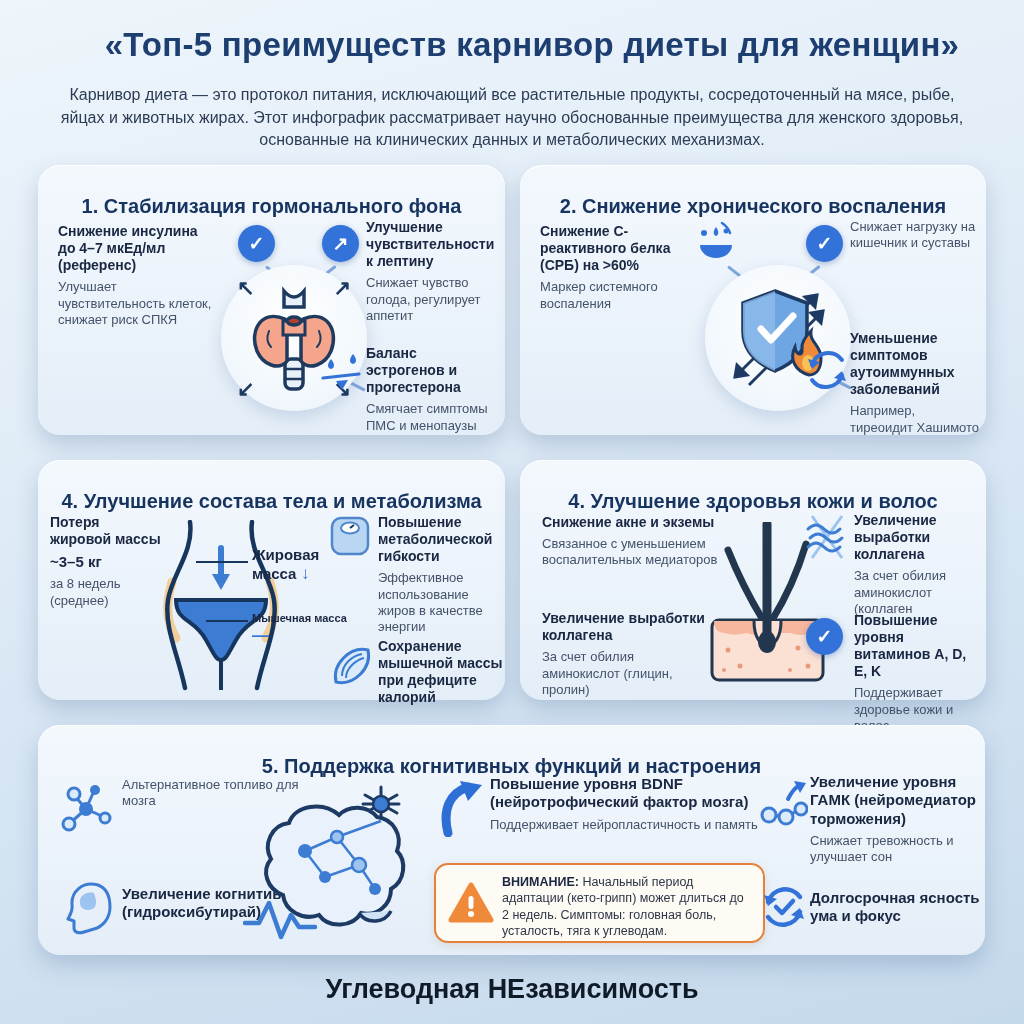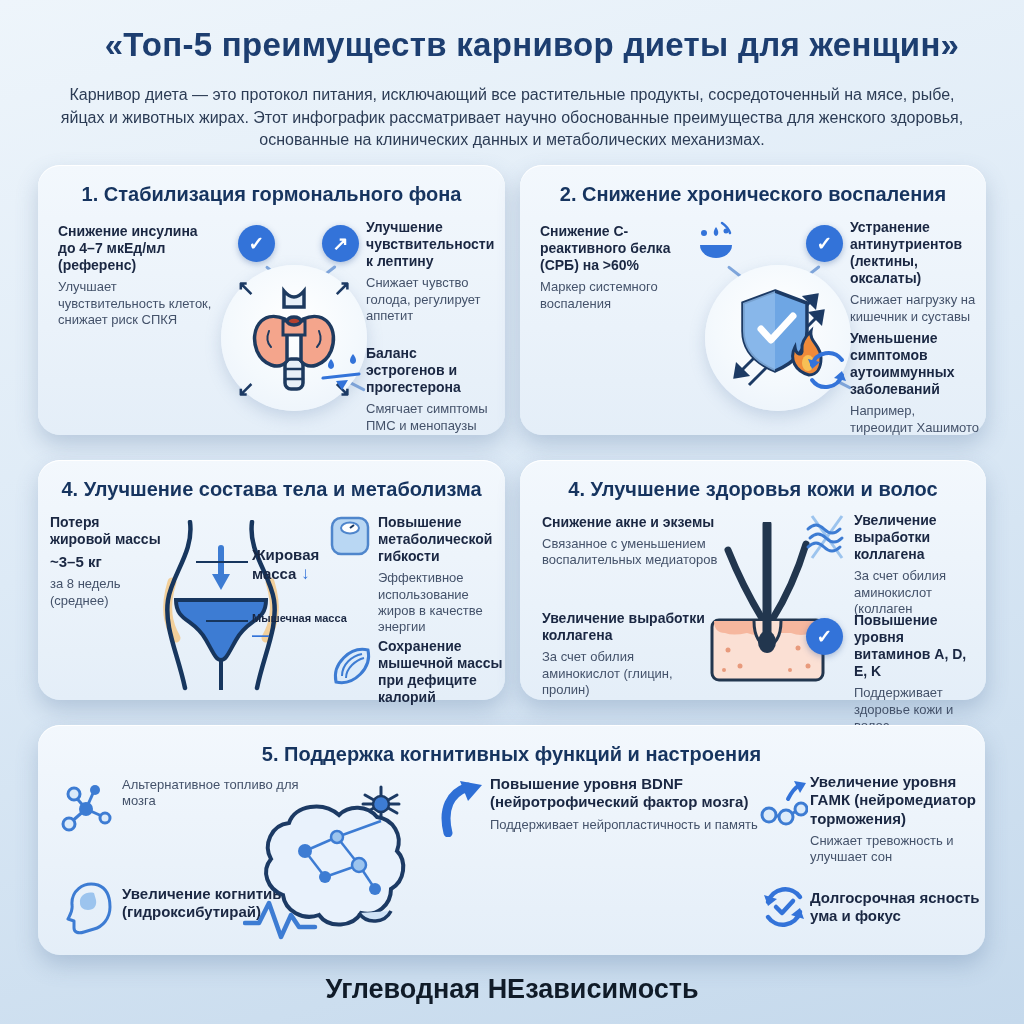--- a/index.html
+++ b/index.html
@@ -21,21 +21,21 @@
     position:absolute;border-radius:22px;
     background:linear-gradient(180deg,#f3f8fd 0%,#e4eef8 100%);
     box-shadow:0 10px 22px rgba(90,120,160,.30), inset 0 1px 0 #ffffff;
   }
   #card1{left:38px;top:165px;width:467px;height:270px;}
   #card2{left:520px;top:165px;width:466px;height:270px;}
   #card3{left:38px;top:460px;width:467px;height:240px;}
   #card4{left:520px;top:460px;width:466px;height:240px;}
   #card5{left:38px;top:725px;width:947px;height:230px;}
   .card-title{
-    position:absolute;top:14px;left:0;right:0;text-align:center;margin:4px;
+    position:absolute;top:14px;left:0;right:0;text-align:center;margin:16px;
     font-size:20px;font-weight:bold;color:#16345f;
   }
   .abs{position:absolute;}
   .item-title{font-weight:bold;font-size:14px;color:#1a2742;line-height:1.22;margin-bottom:5px;}
   .item-desc{font-size:13px;color:#44526a;line-height:1.26;}
   .icon-circle{
     width:37px;height:37px;border-radius:50%;background:#3373d9;color:#fff;
     display:flex;align-items:center;justify-content:center;
     font-size:19px;font-weight:bold;box-shadow:0 2px 6px rgba(40,80,150,.35);
   }
@@ -158,21 +158,20 @@
         <path d="M56 64 l10 11 l22 -24" stroke="#ffffff" stroke-width="7" fill="none" stroke-linecap="round" stroke-linejoin="round"></path>
         <path d="M104 110 C90 106 84 94 90 82 C91 90 98 92 97 84 C96 77 101 71 106 66 C104 77 116 80 116 93 C116 103 112 110 104 110 Z" fill="#ef8a3a" stroke="#1c3a64" stroke-width="3"></path>
         <ellipse cx="103" cy="98" rx="6" ry="8" fill="#f8c055"></ellipse>
       </svg>
     </div>
 
     <div class="icon-circle abs" style="left:286px;top:60px">
       <span>✓</span>
     </div>
     <div class="abs" style="left:330px;top:54px;width:128px">
-      <div class="item-title">Устранение антинутриентов (лектины, оксалаты)</div>
       <div class="item-desc">Снижает нагрузку на кишечник и суставы</div>
     </div>
 
     <svg class="abs" style="left:284px;top:182px" width="46" height="46" viewBox="0 0 46 46">
       <path d="M38 13 A17 17 0 0 0 8 18" stroke="#3373d9" stroke-width="4" fill="none" stroke-linecap="round"></path>
       <path d="M8 33 A17 17 0 0 0 38 28" stroke="#3373d9" stroke-width="4" fill="none" stroke-linecap="round"></path>
       <path d="M4 12 l4 10 l8 -7 z" fill="#3373d9"></path>
       <path d="M42 34 l-4 -10 l-8 7 z" fill="#3373d9"></path>
     </svg>
     <div class="abs" style="left:330px;top:165px;width:130px">
@@ -336,20 +335,30 @@
 
     <svg class="abs" style="left:402px;top:54px" width="42" height="58" viewBox="0 0 42 58">
       <path d="M8 54 C2 30 10 14 28 8" stroke="#2e6fd6" stroke-width="9" fill="none" stroke-linecap="round"></path>
       <path d="M20 2 L42 6 L28 22 Z" fill="#2e6fd6"></path>
     </svg>
     <div class="abs" style="left:452px;top:50px;width:292px">
       <div class="item-title" style="font-size:15px">Повышение уровня BDNF (нейротрофический фактор мозга)</div>
       <div class="item-desc">Поддерживает нейропластичность и память</div>
     </div>
 
+    <div class="warn" style="left:396px;top:138px;width:327px;height:76px">
+      <svg class="abs" style="left:12px;top:17px" width="46" height="42" viewBox="0 0 46 42">
+        <path d="M23 3 L43 38 L3 38 Z" fill="#ef8a3a" stroke="#ef8a3a" stroke-width="5" stroke-linejoin="round"></path>
+        <rect x="20.5" y="14" width="5" height="13" rx="2.5" fill="#ffffff"></rect>
+        <circle cx="23" cy="32" r="3" fill="#ffffff"></circle>
+      </svg>
+      <div class="abs warn-text" style="left:66px;top:9px;width:250px">
+        <span class="warn-label">ВНИМАНИЕ:</span><span> Начальный период адаптации (кето-грипп) может длиться до 2 недель. Симптомы: головная боль, усталость, тяга к углеводам.</span>
+      </div>
+    </div>
 
     <svg class="abs" style="left:722px;top:54px" width="48" height="48" viewBox="0 0 48 48">
       <line x1="10" y1="36" x2="26" y2="38" stroke="#3d7cd3" stroke-width="3"></line>
       <line x1="26" y1="38" x2="40" y2="30" stroke="#3d7cd3" stroke-width="3"></line>
       <circle cx="9" cy="36" r="7" fill="#dcebfa" stroke="#3d7cd3" stroke-width="3"></circle>
       <circle cx="26" cy="38" r="7" fill="#dcebfa" stroke="#3d7cd3" stroke-width="3"></circle>
       <circle cx="41" cy="30" r="6" fill="#dcebfa" stroke="#3d7cd3" stroke-width="3"></circle>
       <path d="M28 20 C32 12 36 8 40 6" stroke="#3373d9" stroke-width="4" fill="none" stroke-linecap="round"></path>
       <path d="M34 2 L46 4 L40 14 Z" fill="#3373d9"></path>
     </svg>

